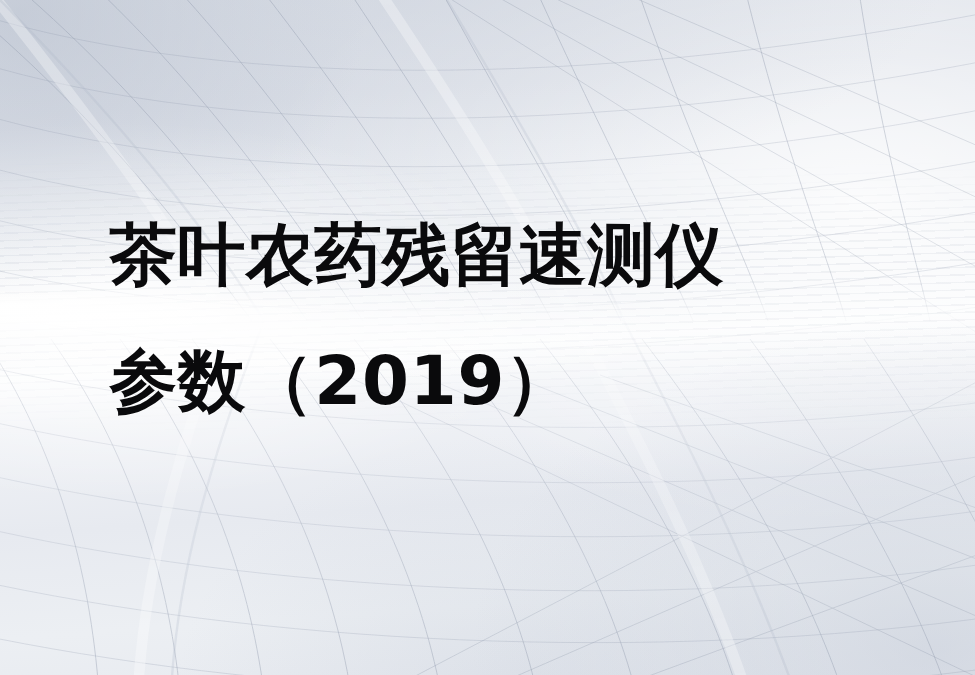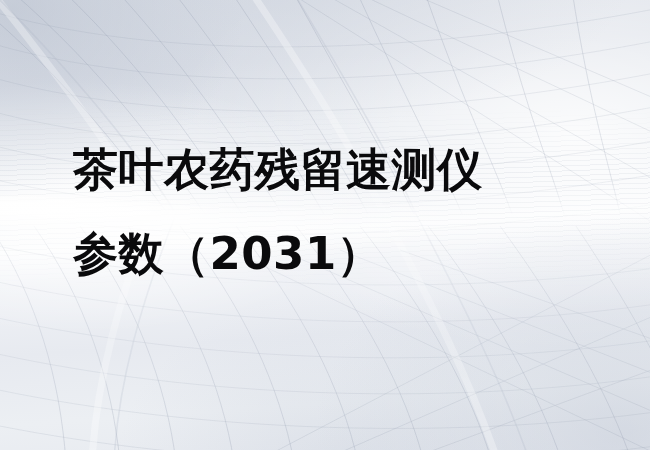--- a/index.html
+++ b/index.html
@@ -193,16 +193,16 @@
         <use href="#meshgroup"></use>
       </g>
     </svg>
   </div>
 
   <div class="bg-layer bg-scan"></div>
   <div class="bg-layer bg-swoosh"></div>
 
   <div class="title-block">
     <span class="title-line">茶叶农药残留速测仪</span>
-    <span class="title-line">参数（2031）</span>
+    <span class="title-line">参数（2019）</span>
   </div>
 
 </div>
 
 </body></html>

